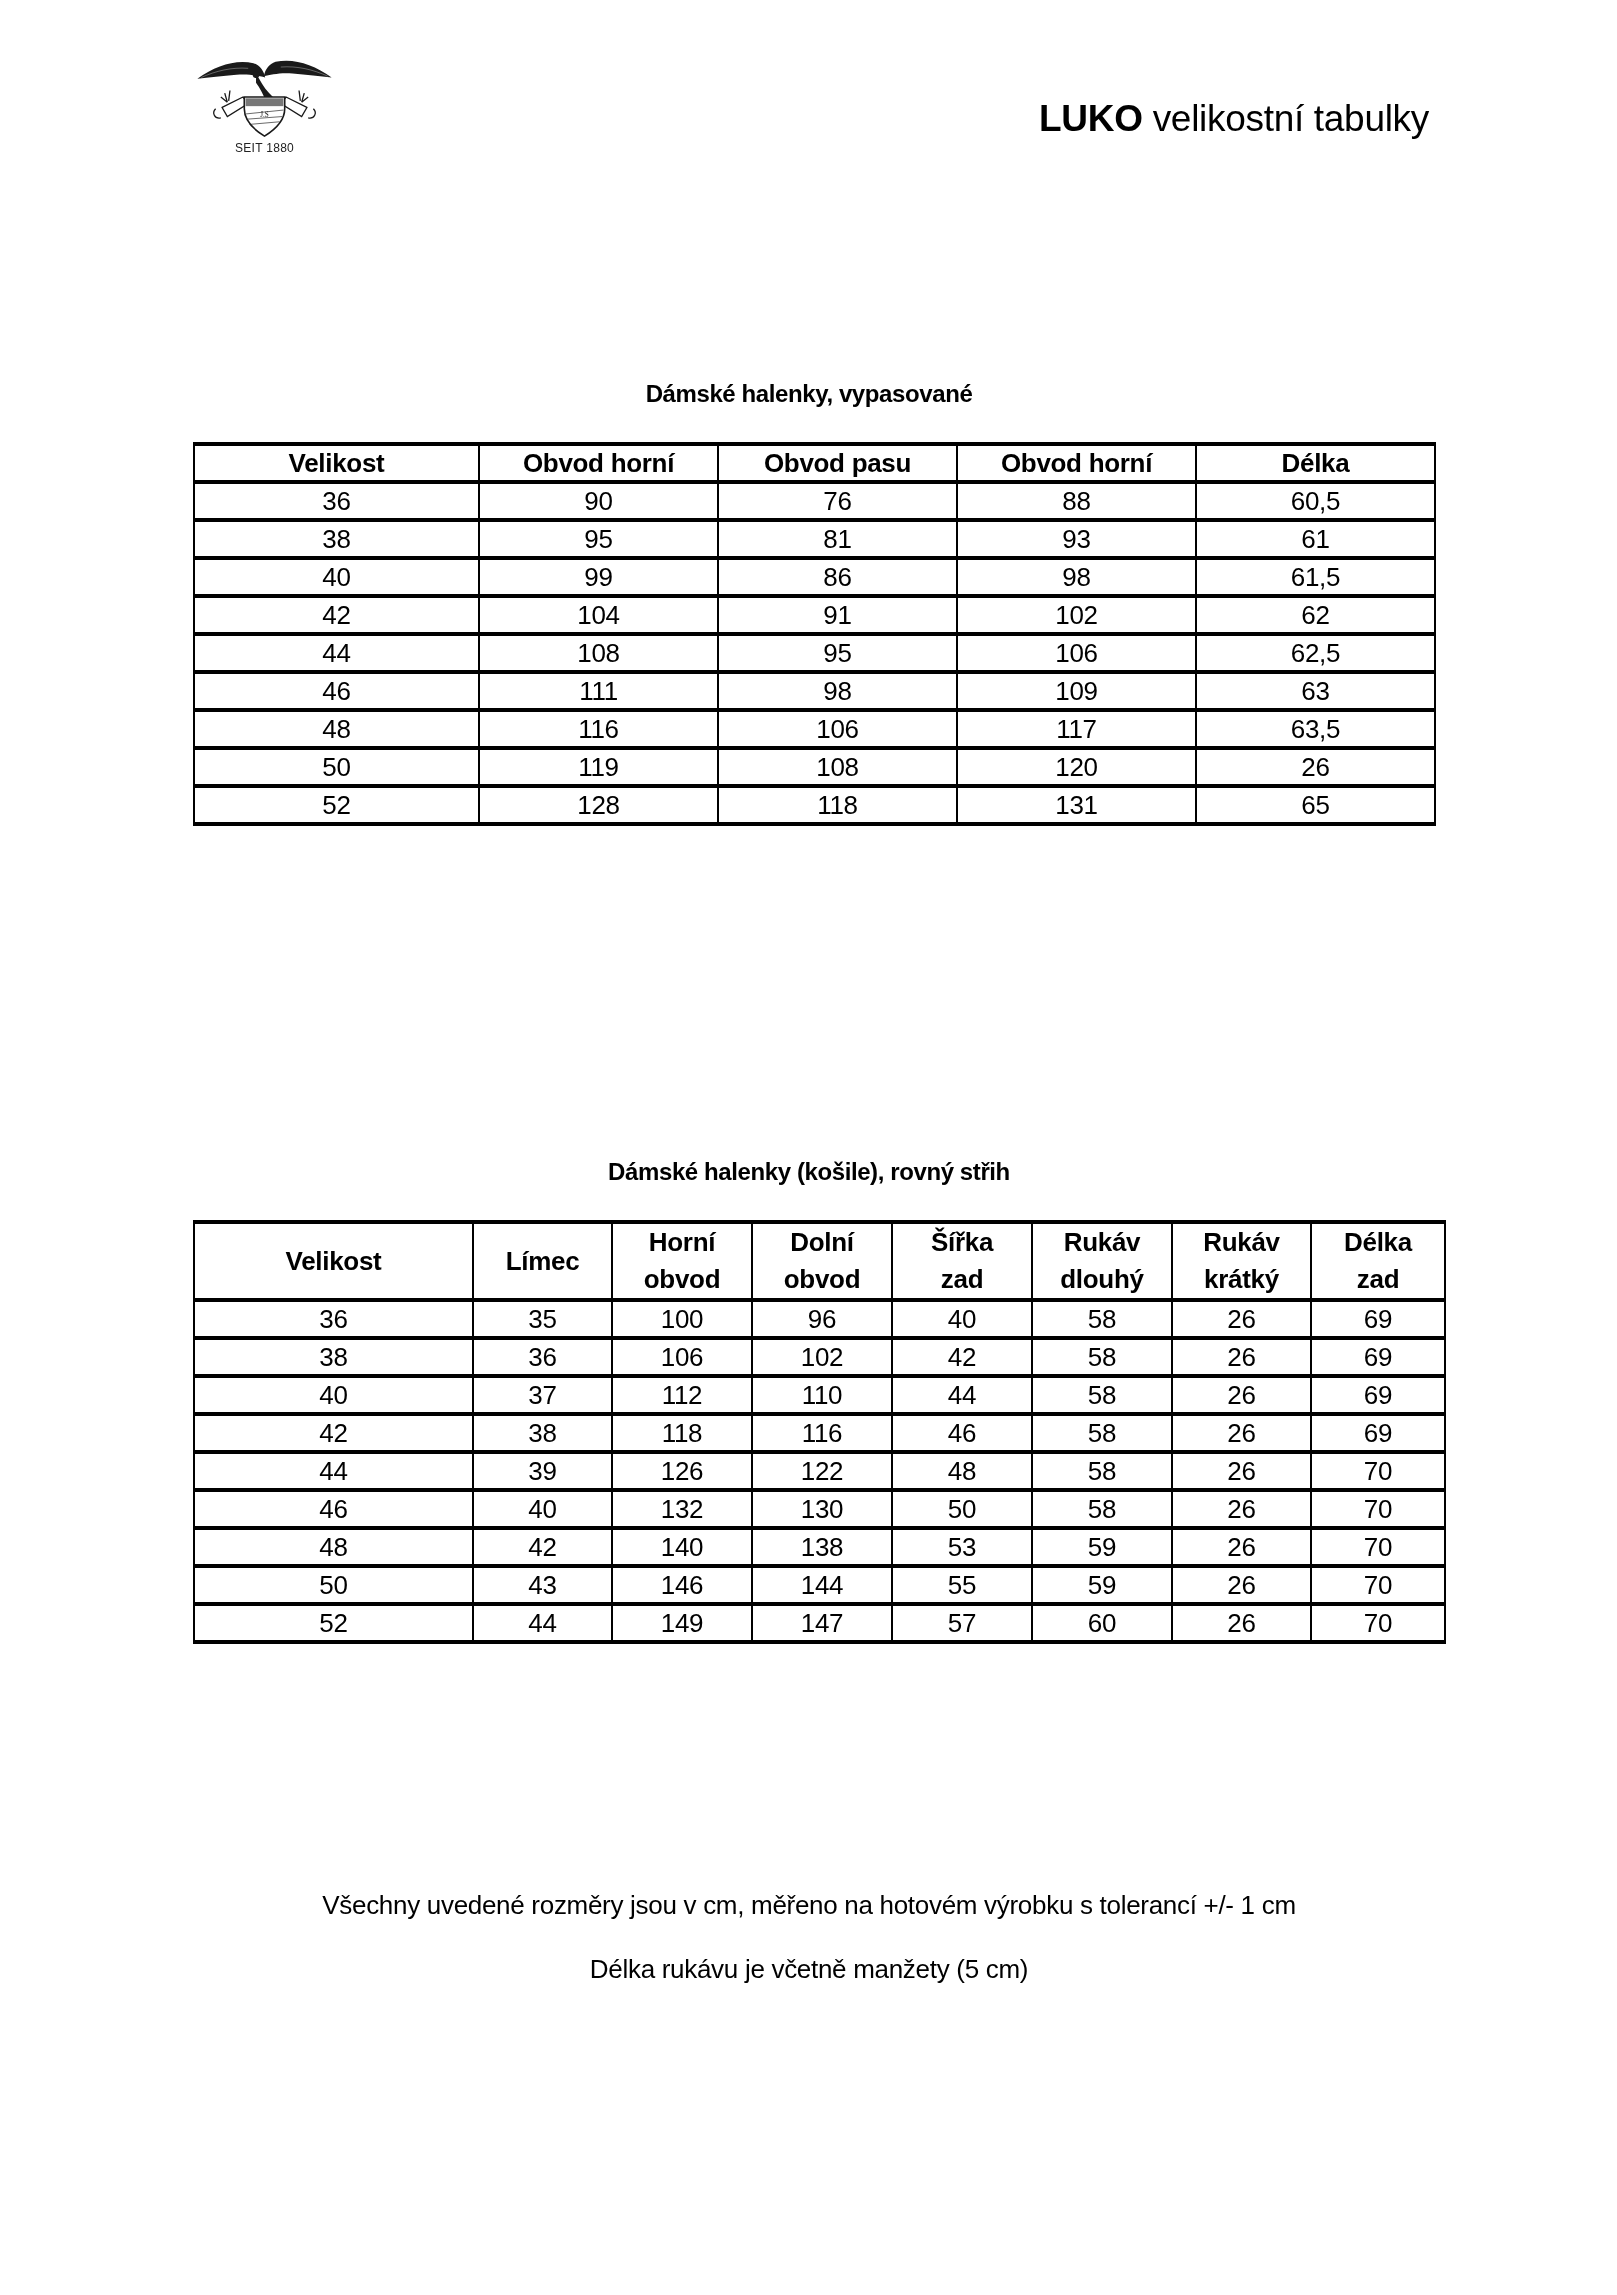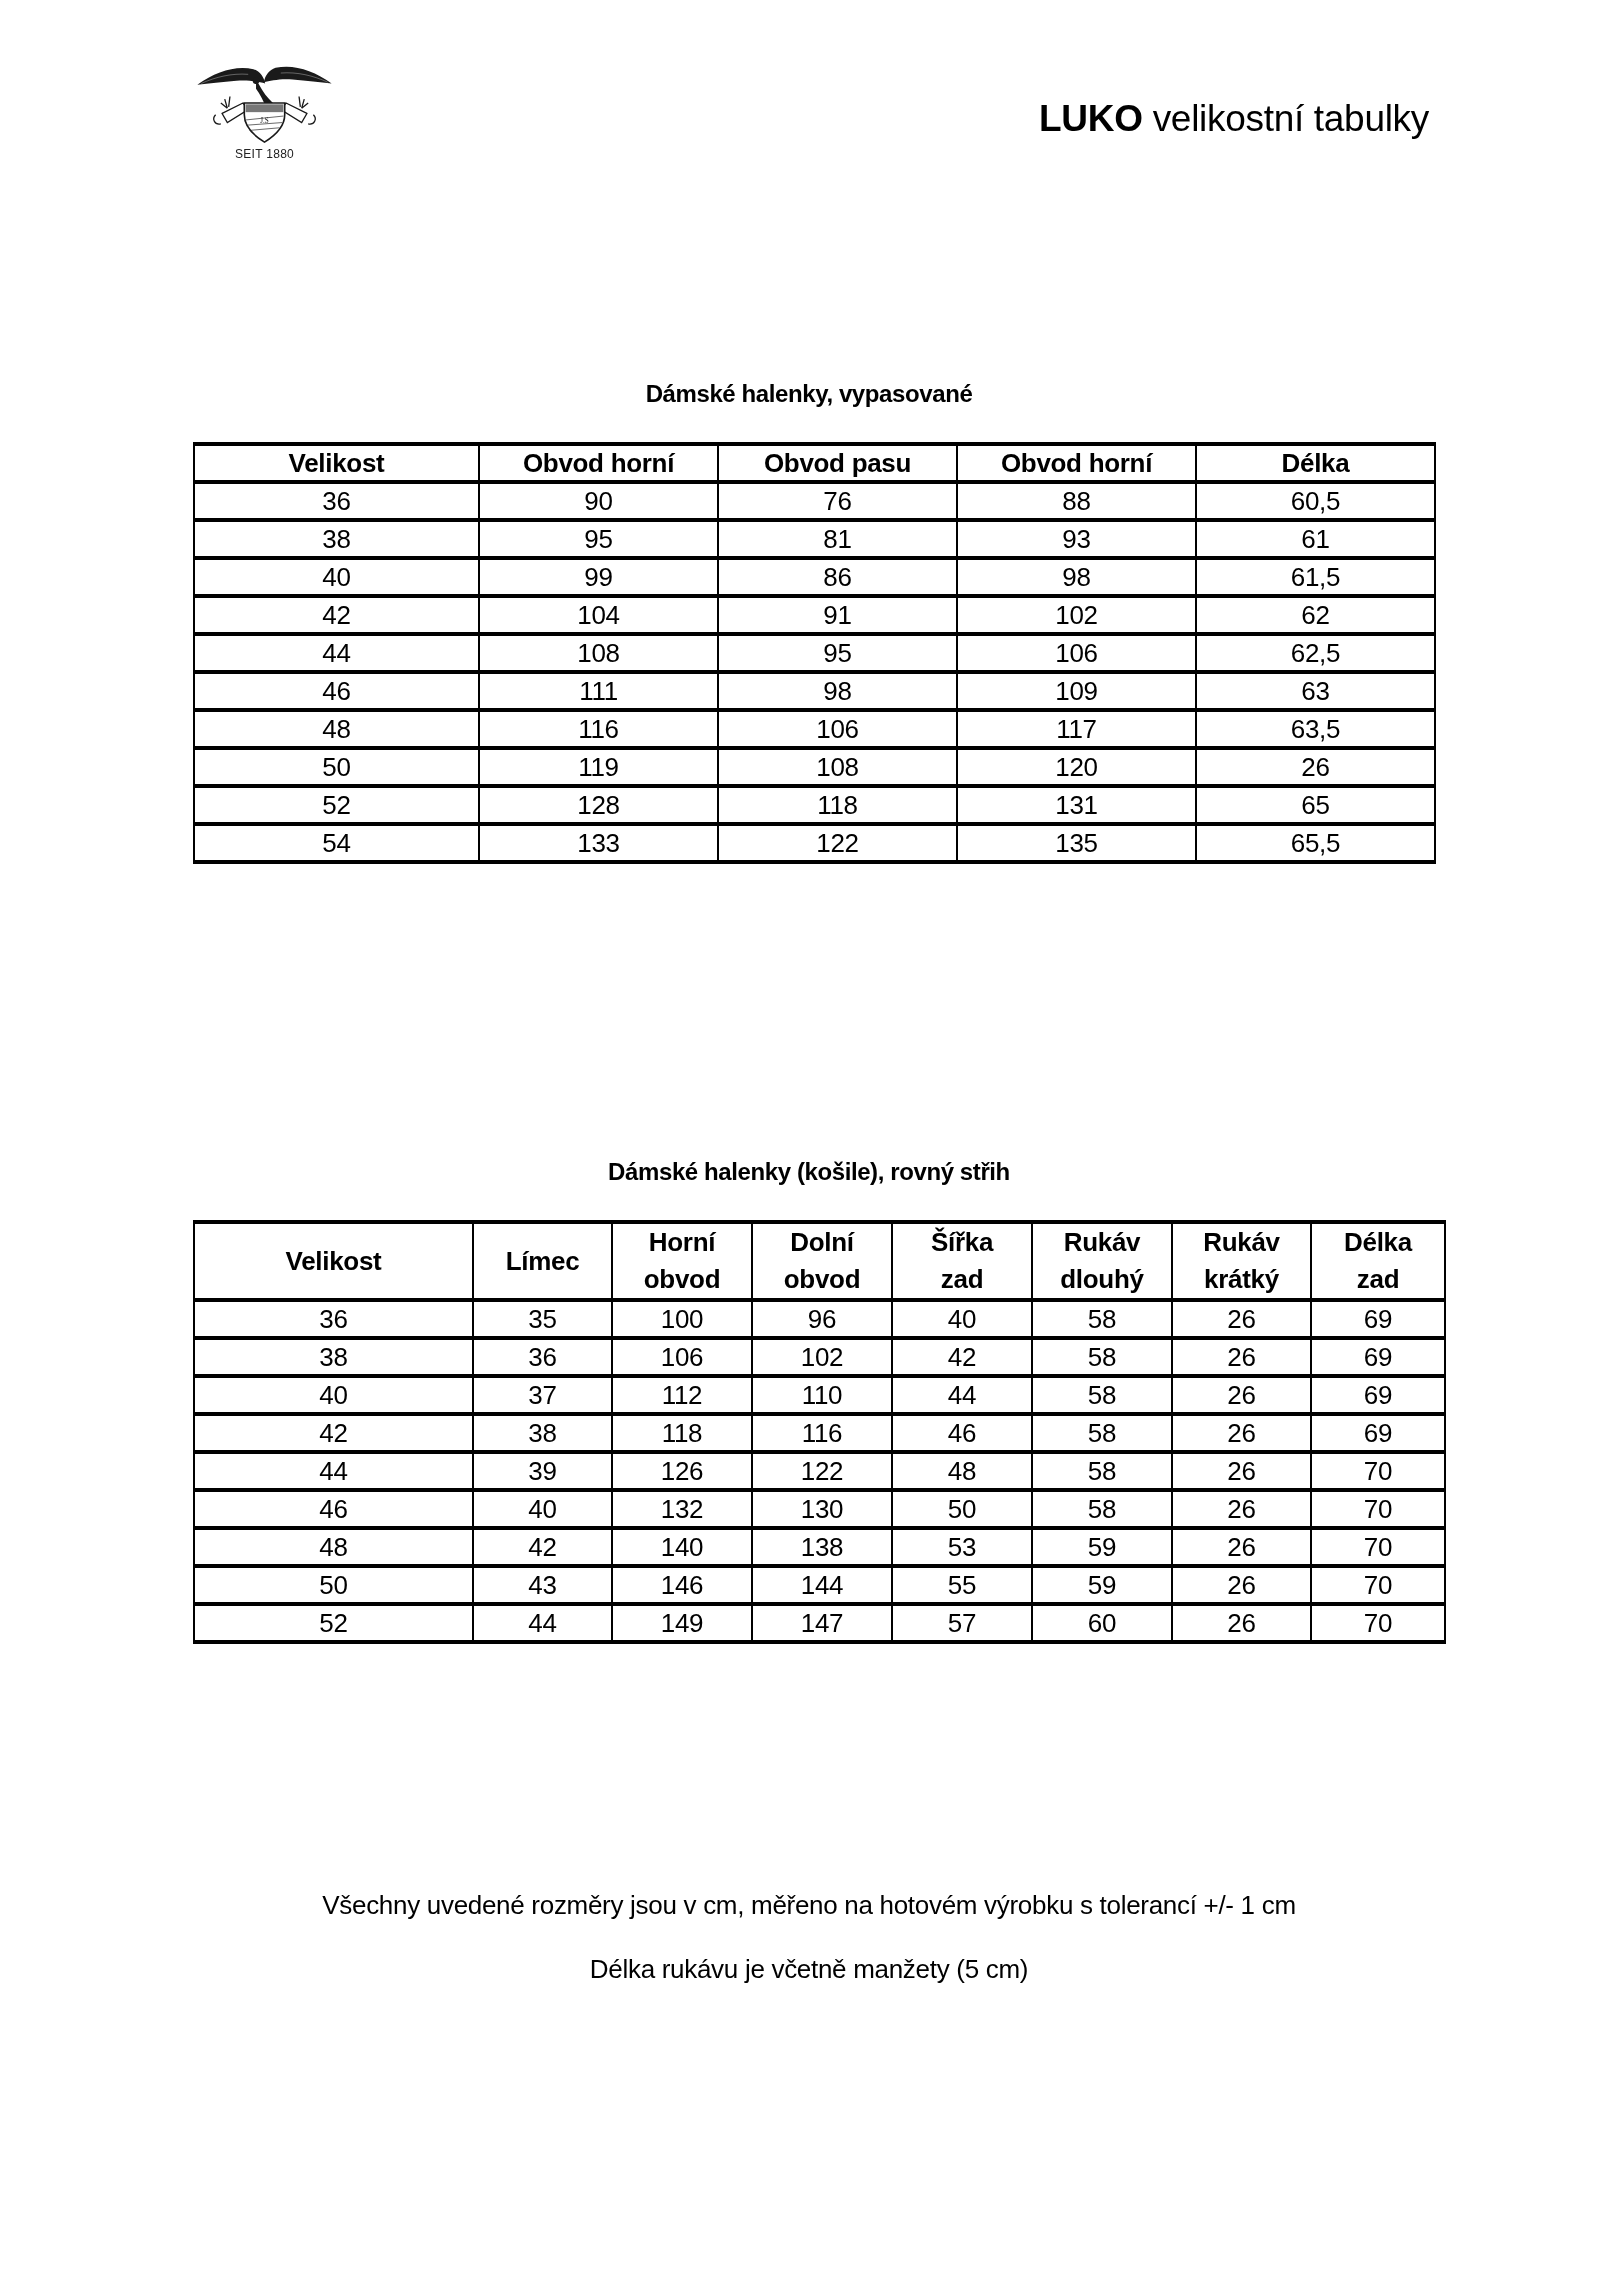--- a/index.html
+++ b/index.html
@@ -1,18 +1,18 @@
 <!DOCTYPE html>
 <html style="font-size:10.4px"><head>
 <meta charset="utf-8">
 <style>
   html, body { margin:0; padding:0; background:#ffffff; }
   body { width:1618px; height:2295px; position:relative; overflow:hidden;
          font-family:"Liberation Sans", "DejaVu Sans", sans-serif; color:#000; }
-  .logo { position:absolute; left:196px; top:60px; width:137px; height:104px; }
+  .logo { position:absolute; left:196px; top:54px; width:137px; height:104px; }
   .logo svg { width:137px; height:88px; display:block; }
   .logo .seit { position:absolute; left:0; width:137px; top:87px; text-align:center;
                 font-size:12px; letter-spacing:0.3px; color:#222; }
   .header-title { position:absolute; right:189px; top:98px; font-size:37px; letter-spacing:-0.3px; white-space:nowrap; }
   .header-title b { font-weight:bold; }
   .sec-title { position:absolute; left:0; width:1618px; text-align:center; font-weight:bold;
                font-size:24px; letter-spacing:-0.4px; }
   table { position:absolute; border-collapse:collapse; table-layout:fixed; }
   td, th { text-align:center; vertical-align:middle; padding:0;
            border-left:2px solid #000; border-right:2px solid #000;
@@ -139,27 +139,20 @@
         <td>120</td>
         <td>26</td>
       </tr>
       <tr>
         <td>52</td>
         <td>128</td>
         <td>118</td>
         <td>131</td>
         <td>65</td>
       </tr>
-      <tr>
-        <td>54</td>
-        <td>133</td>
-        <td>122</td>
-        <td>135</td>
-        <td>65,5</td>
-      </tr>
     </tbody>
 </table>
 
 <div class="sec-title" style="top:1158px;">Dámské halenky (košile), rovný střih</div>
 
 <table id="t2">
   <colgroup>
     <col style="width:279px">
       <col style="width:139px">
       <col style="width:140px">

